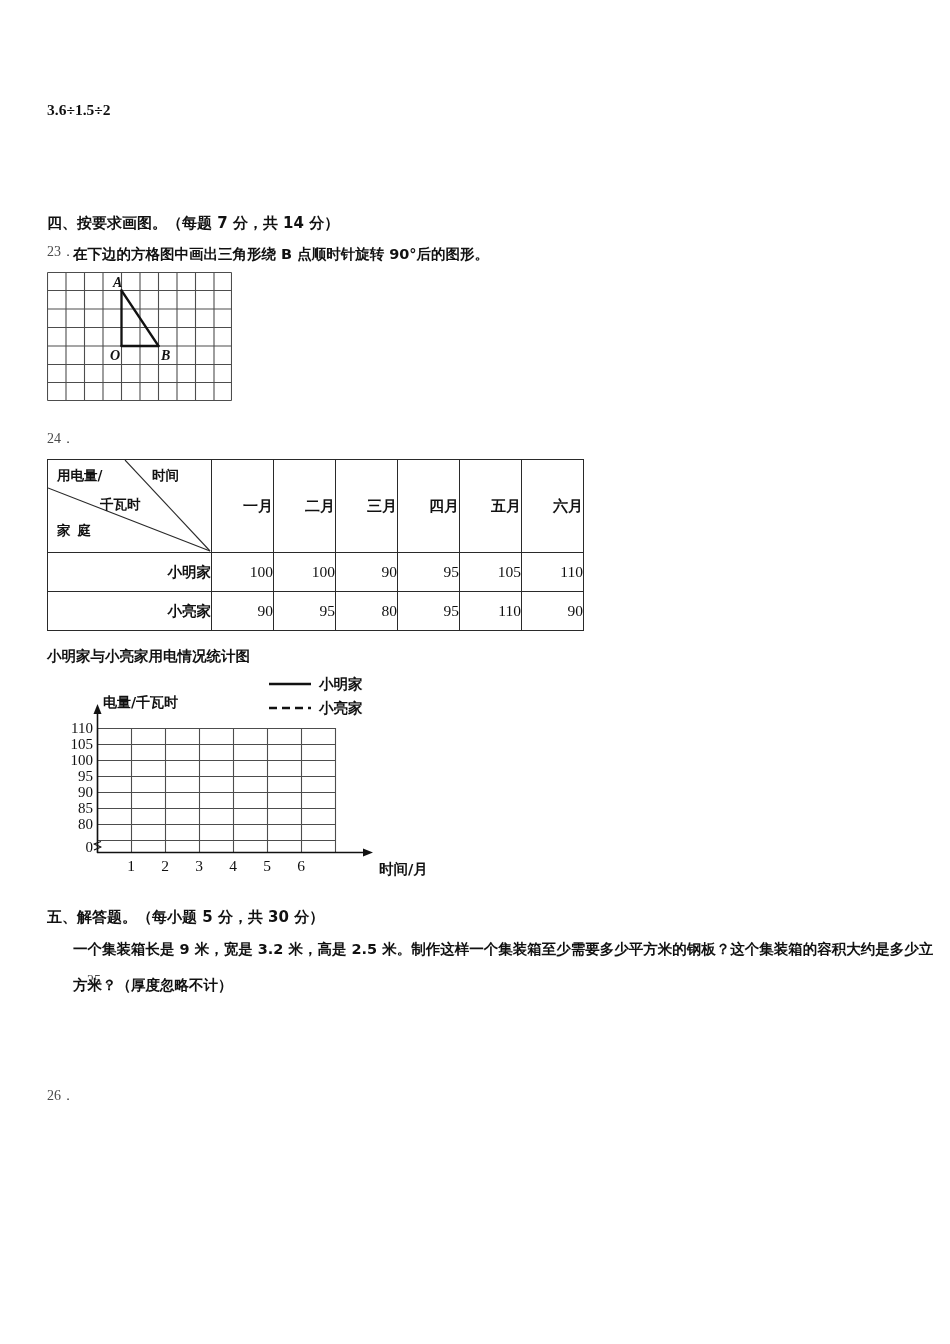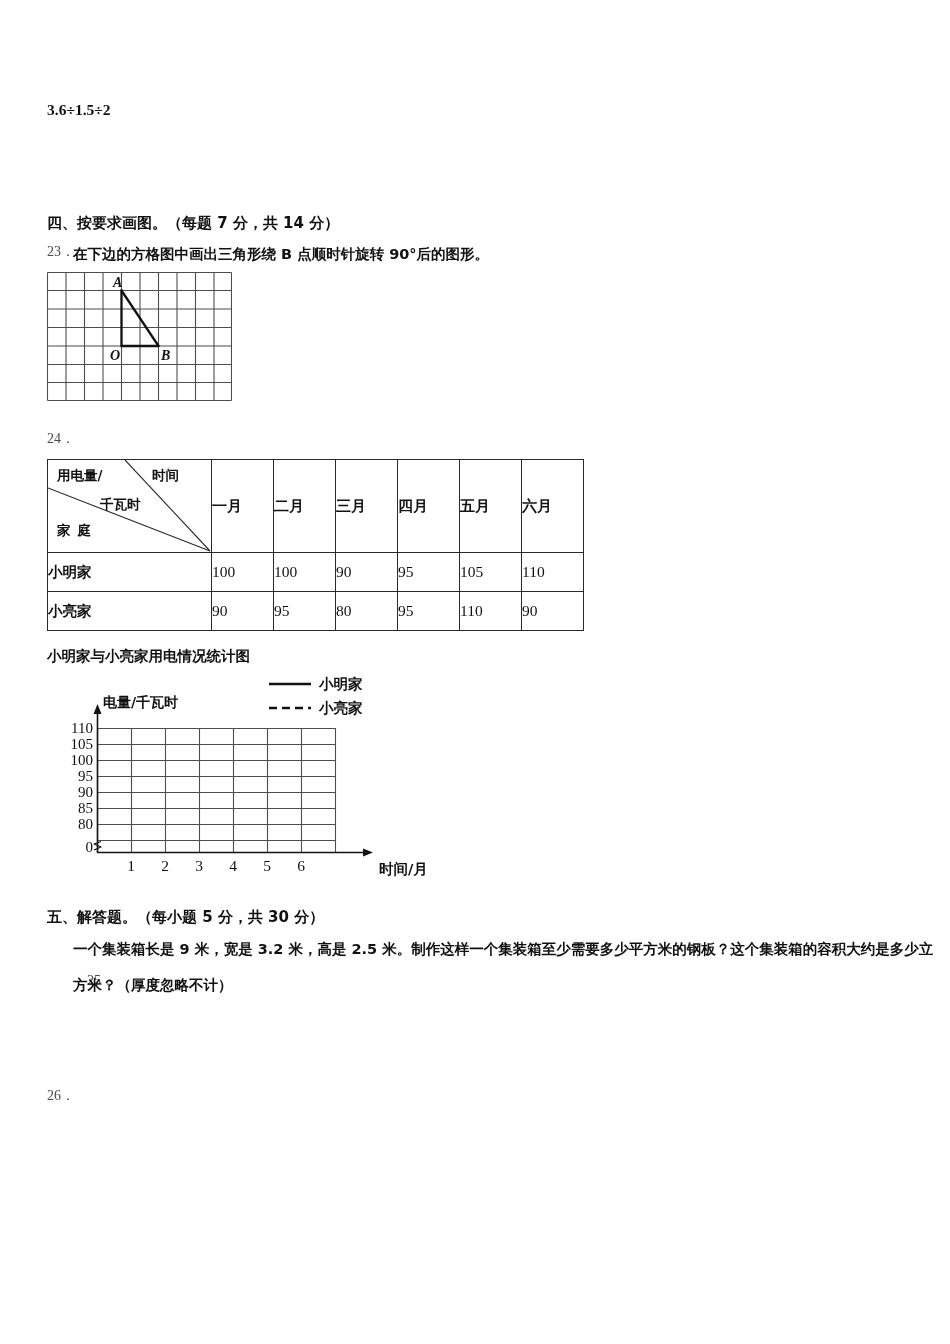--- a/index.html
+++ b/index.html
@@ -102,21 +102,21 @@
   
   #stats-table {
     position: absolute;
     left: 47px;
     top: 459px;
     border-collapse: collapse;
     font-family: "Liberation Serif", "DejaVu Serif", serif;
   }
   #stats-table td, #stats-table th {
     border: 1.3px solid #2a2a2a;
-    text-align: left;
+    text-align: right;
     vertical-align: middle;
     font-weight: normal;
     font-size: 15px;
     color: #111;
     padding: 0;
   }
   #stats-table .corner {
     width: 163px;
     height: 92px;
     position: relative;

